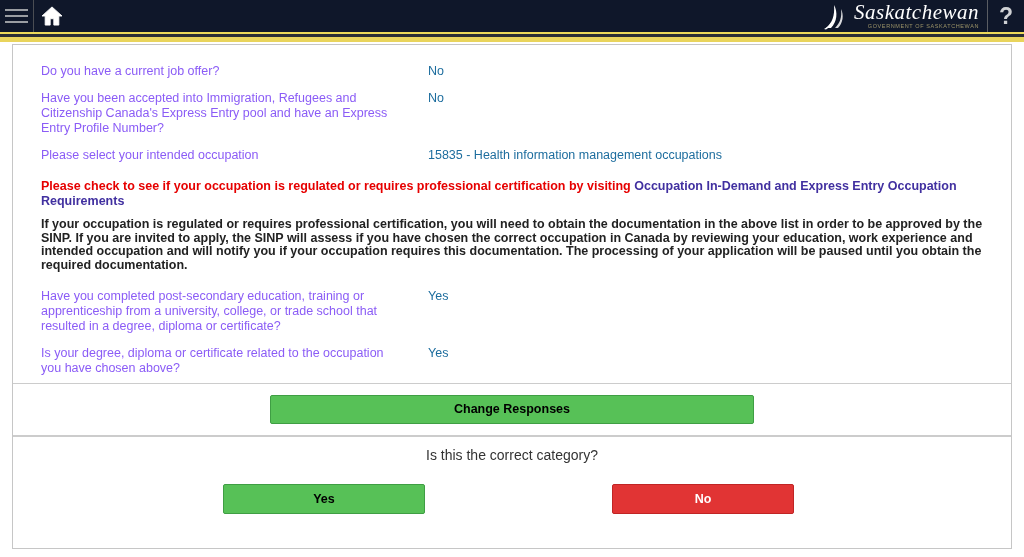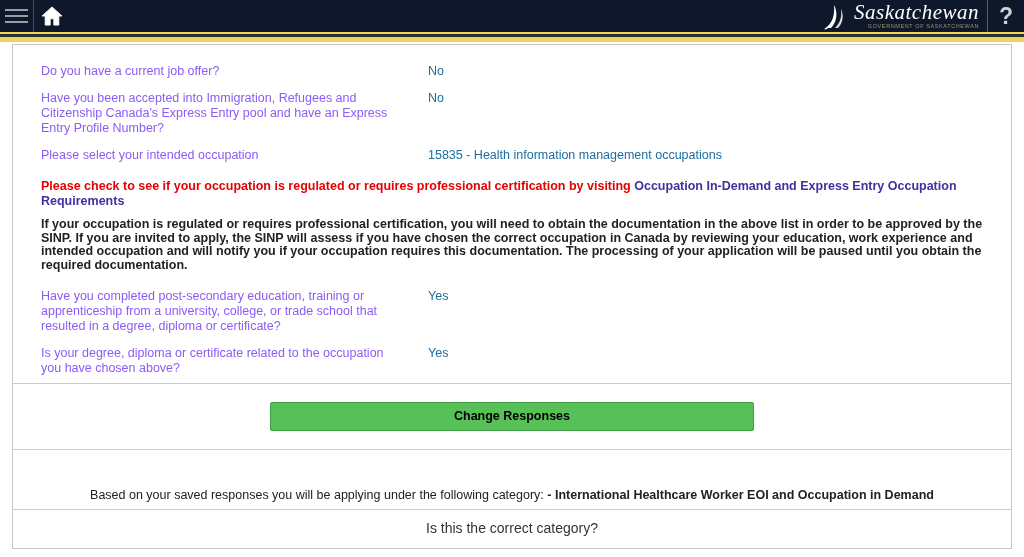--- a/index.html
+++ b/index.html
@@ -40,21 +40,21 @@
   .qanswer { margin-left:27px; font-size:12.5px; line-height:15px; color:#1d6d9e; }
 
   .warning { margin:16px 0 9px 0; font-size:12.5px; line-height:15px; font-weight:bold; color:#e60000; }
   .warning-link { color:#4130a0; font-weight:bold; cursor:pointer; }
   .notice { margin:2px 0 17px 0; font-size:12.5px; line-height:13.5px; font-weight:bold; color:#222222; }
 
   .divider { border-top:1px solid #cccccc; }
 
   .sec-change { padding:11px 0; }
   .btn { display:block; text-align:center; font-weight:bold; cursor:pointer; }
-  .btn-change { margin:7px auto; width:484px; height:29px; line-height:27px;
+  .btn-change { margin:0 auto; width:484px; height:29px; line-height:27px;
     background:#57c157; border:1px solid #3f9e44; border-radius:2px;
     color:#000000; font-size:12.5px; }
 
   .sec-category { height:59px; padding-top:38px; text-align:center;
     font-size:12.5px; color:#222222; }
   .cat-value { font-weight:bold; }
 
   .sec-confirm { padding-top:10px; }
   .confirm-q { text-align:center; font-size:14px; color:#333333; }
   .confirm-btns { display:flex; margin-top:21px; padding-left:210px; }
@@ -134,21 +134,20 @@
   </div>
 
   <div class="divider"></div>
 
   <div class="sec-change">
     <div class="btn btn-change">Change Responses</div>
   </div>
 
   <div class="divider"></div>
 
-  <div class="sec-category"><span>Based on your saved responses you will be applying under the following category: </span><span class="cat-value">- International Healthcare Worker EOI and Occupation in Demand</span></div>
 
   <div class="divider"></div>
 
   <div class="sec-confirm">
     <div class="confirm-q">Is this the correct category?</div>
     <div class="confirm-btns">
       <div class="btn btn-yes">Yes</div>
       <div class="btn btn-no">No</div>
     </div>
   </div>

